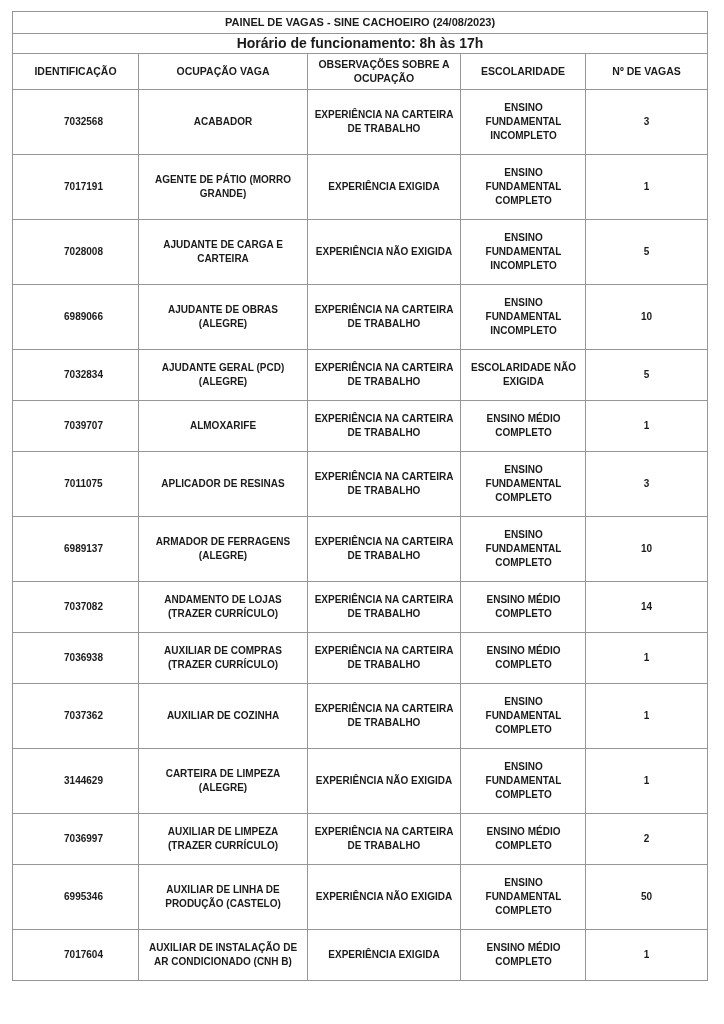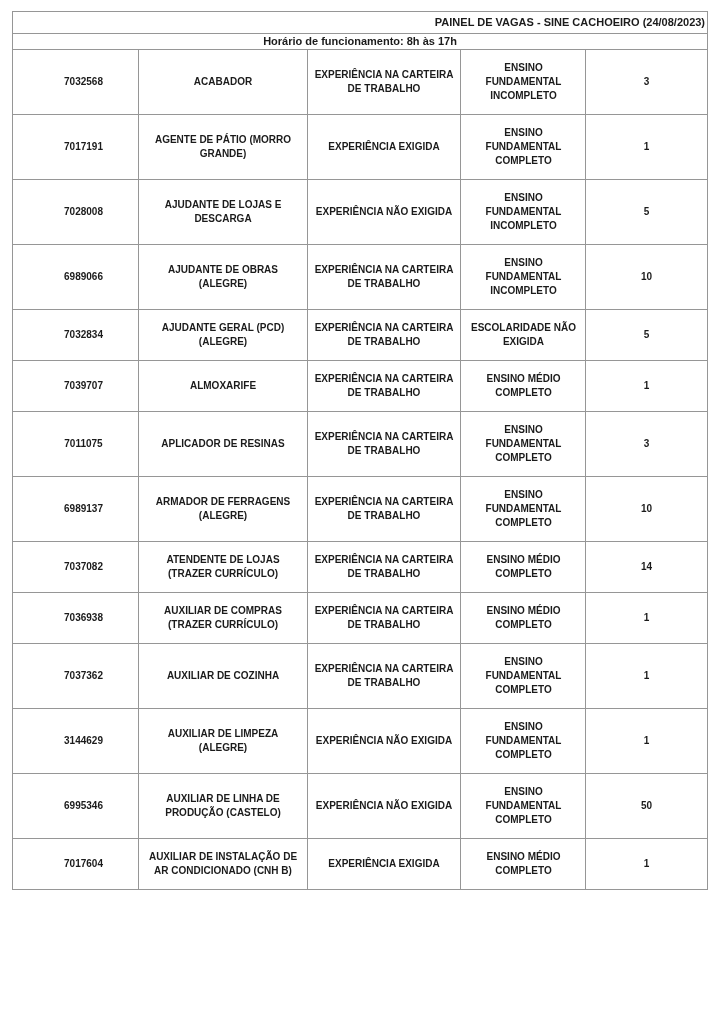--- a/index.html
+++ b/index.html
@@ -27,24 +27,23 @@
     font-weight: 700;
     text-align: center;
     vertical-align: middle;
     color: #1b1b1b;
     overflow-wrap: break-word;
   }
   .vacancy-table th.title-cell {
     font-size: 11px;
     padding: 4px 2px;
     line-height: 1.2;
-    text-align: right;
   }
   .vacancy-table th.subtitle-cell {
-    font-size: 11px;
+    font-size: 14px;
     padding: 1px 2px;
     line-height: 1.2;
     margin-top: 17px;
   }
   .vacancy-table th.colhead {
     font-size: 10.5px;
     line-height: 1.3;
     padding: 4px 6px;
     height: 34px;
   }
@@ -70,39 +69,46 @@
     <col style="width:125px">
     <col style="width:122px">
   </colgroup>
   <thead>
     <tr>
       <th colspan="5" class="title-cell">PAINEL DE VAGAS - SINE CACHOEIRO (24/08/2023)</th>
     </tr>
     <tr>
       <th colspan="5" class="subtitle-cell">Horário de funcionamento: 8h às 17h</th>
     </tr>
+    <tr>
+      <th class="colhead">IDENTIFICAÇÃO</th>
+      <th class="colhead">OCUPAÇÃO VAGA</th>
+      <th class="colhead">OBSERVAÇÕES SOBRE A OCUPAÇÃO</th>
+      <th class="colhead">ESCOLARIDADE</th>
+      <th class="colhead">Nº DE VAGAS</th>
+    </tr>
   </thead>
   <tbody>
       <tr>
         <td class="col0">7032568</td>
         <td class="col1">ACABADOR</td>
         <td class="col2">EXPERIÊNCIA NA CARTEIRA DE TRABALHO</td>
         <td class="col3">ENSINO FUNDAMENTAL INCOMPLETO</td>
         <td class="col4">3</td>
       </tr>
       <tr>
         <td class="col0">7017191</td>
         <td class="col1">AGENTE DE PÁTIO (MORRO GRANDE)</td>
         <td class="col2">EXPERIÊNCIA EXIGIDA</td>
         <td class="col3">ENSINO FUNDAMENTAL COMPLETO</td>
         <td class="col4">1</td>
       </tr>
       <tr>
         <td class="col0">7028008</td>
-        <td class="col1">AJUDANTE DE LOJAS E DESCARGA</td>
+        <td class="col1">AJUDANTE DE CARGA E CARTEIRA</td>
         <td class="col2">EXPERIÊNCIA NÃO EXIGIDA</td>
         <td class="col3">ENSINO FUNDAMENTAL INCOMPLETO</td>
         <td class="col4">5</td>
       </tr>
       <tr>
         <td class="col0">6989066</td>
         <td class="col1">AJUDANTE DE OBRAS (ALEGRE)</td>
         <td class="col2">EXPERIÊNCIA NA CARTEIRA DE TRABALHO</td>
         <td class="col3">ENSINO FUNDAMENTAL INCOMPLETO</td>
         <td class="col4">10</td>
@@ -130,45 +136,52 @@
       </tr>
       <tr>
         <td class="col0">6989137</td>
         <td class="col1">ARMADOR DE FERRAGENS (ALEGRE)</td>
         <td class="col2">EXPERIÊNCIA NA CARTEIRA DE TRABALHO</td>
         <td class="col3">ENSINO FUNDAMENTAL COMPLETO</td>
         <td class="col4">10</td>
       </tr>
       <tr>
         <td class="col0">7037082</td>
-        <td class="col1">ATENDENTE DE LOJAS (TRAZER CURRÍCULO)</td>
+        <td class="col1">ANDAMENTO DE LOJAS (TRAZER CURRÍCULO)</td>
         <td class="col2">EXPERIÊNCIA NA CARTEIRA DE TRABALHO</td>
         <td class="col3">ENSINO MÉDIO COMPLETO</td>
         <td class="col4">14</td>
       </tr>
       <tr>
         <td class="col0">7036938</td>
         <td class="col1">AUXILIAR DE COMPRAS (TRAZER CURRÍCULO)</td>
         <td class="col2">EXPERIÊNCIA NA CARTEIRA DE TRABALHO</td>
         <td class="col3">ENSINO MÉDIO COMPLETO</td>
         <td class="col4">1</td>
       </tr>
       <tr>
         <td class="col0">7037362</td>
         <td class="col1">AUXILIAR DE COZINHA</td>
         <td class="col2">EXPERIÊNCIA NA CARTEIRA DE TRABALHO</td>
         <td class="col3">ENSINO FUNDAMENTAL COMPLETO</td>
         <td class="col4">1</td>
       </tr>
       <tr>
         <td class="col0">3144629</td>
-        <td class="col1">AUXILIAR DE LIMPEZA (ALEGRE)</td>
+        <td class="col1">CARTEIRA DE LIMPEZA (ALEGRE)</td>
         <td class="col2">EXPERIÊNCIA NÃO EXIGIDA</td>
         <td class="col3">ENSINO FUNDAMENTAL COMPLETO</td>
         <td class="col4">1</td>
+      </tr>
+      <tr>
+        <td class="col0">7036997</td>
+        <td class="col1">AUXILIAR DE LIMPEZA (TRAZER CURRÍCULO)</td>
+        <td class="col2">EXPERIÊNCIA NA CARTEIRA DE TRABALHO</td>
+        <td class="col3">ENSINO MÉDIO COMPLETO</td>
+        <td class="col4">2</td>
       </tr>
       <tr>
         <td class="col0">6995346</td>
         <td class="col1">AUXILIAR DE LINHA DE PRODUÇÃO (CASTELO)</td>
         <td class="col2">EXPERIÊNCIA NÃO EXIGIDA</td>
         <td class="col3">ENSINO FUNDAMENTAL COMPLETO</td>
         <td class="col4">50</td>
       </tr>
       <tr>
         <td class="col0">7017604</td>

